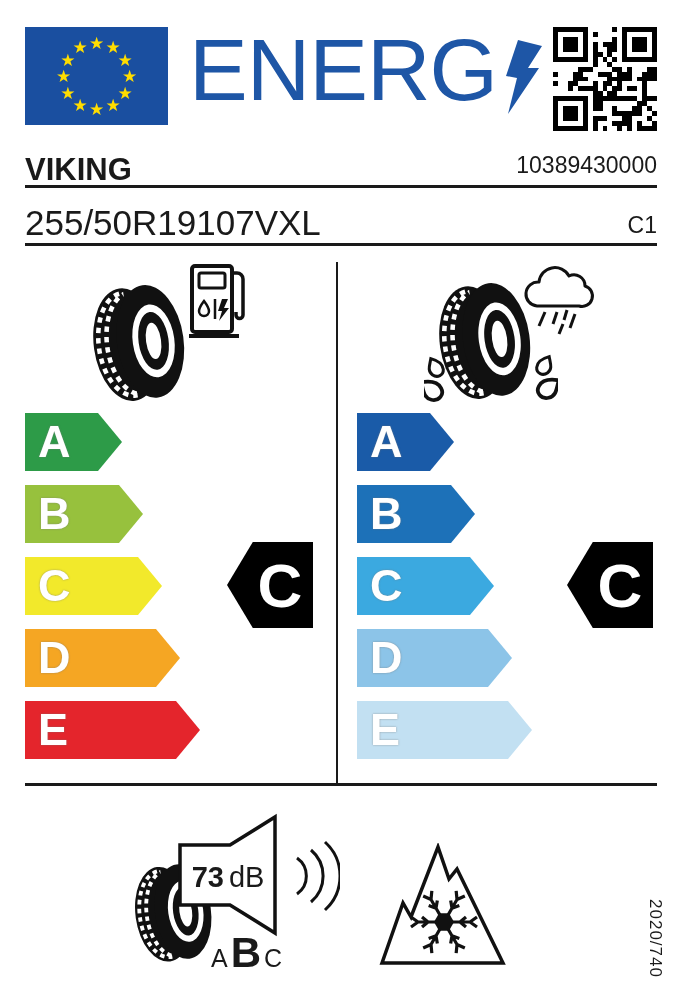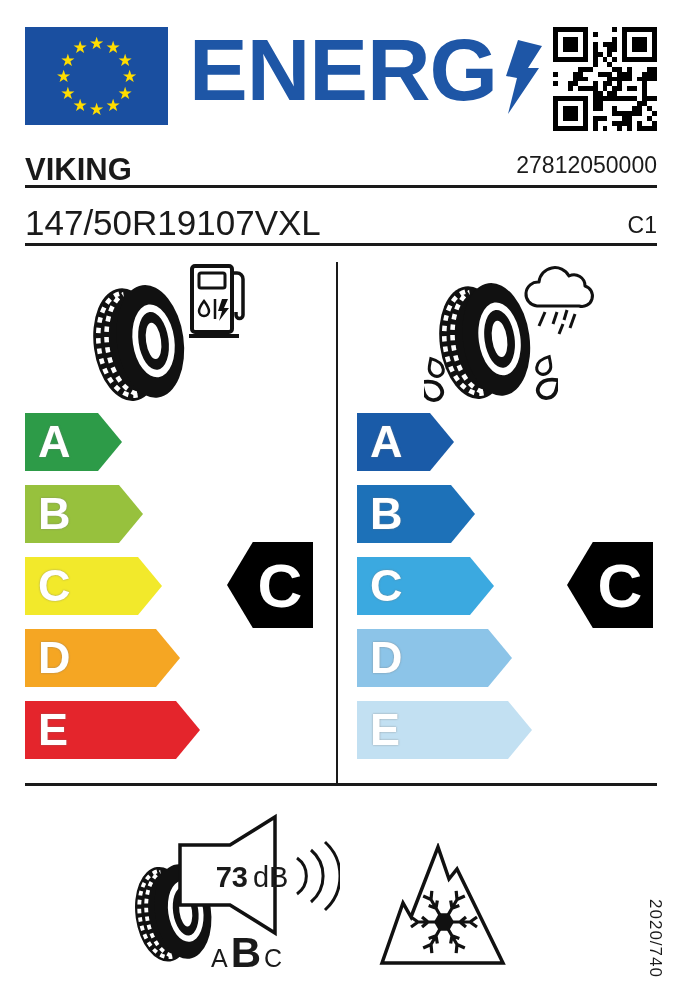--- a/index.html
+++ b/index.html
@@ -4,21 +4,21 @@
 <style>
   html,body{margin:0;padding:0;}
   body{
     width:682px;height:1000px;background:#fff;position:relative;
     font-family:"Liberation Sans", sans-serif;color:#1a1a1a;overflow:hidden;
   }
   .abs{position:absolute;}
   
   .flag{left:25px;top:27px;width:143px;height:98px;background:var(--flag-blue);}
   .star{position:absolute;color:var(--star-yellow);font-size:17px;line-height:1;transform:translate(-50%,-50%);}
-  .energ{left:189px;top:26px;font-size:88px;line-height:88px;font-weight:bold;letter-spacing:-1px;color:var(--brand-blue);}
+  .energ{left:189px;top:26px;font-size:88px;line-height:88px;font-weight:normal;letter-spacing:-1px;color:var(--brand-blue);}
   .bolt{left:501px;top:40px;}
   .qr{left:553px;top:27px;}
   
   .brand{left:25px;top:152px;font-size:31px;font-weight:bold;}
   .artnum{right:25px;top:152px;font-size:23px;text-align:right;}
   .rule{left:25px;width:632px;height:3px;background:#1a1a1a;}
   .rule1{top:185px;} .rule2{top:243px;} .rule3{top:783px;}
   .tyresize{left:25px;top:203px;font-size:35px;}
   .tyreclass{right:25px;top:212px;font-size:23px;}
   .vdivider{left:336px;top:262px;width:2px;height:522px;background:#1a1a1a;}
@@ -47,21 +47,21 @@
   .rating{
     top:542px;width:86px;height:86px;background:#000;color:#fff;
     clip-path:polygon(30% 0, 100% 0, 100% 100%, 30% 100%, 0 50%);
     display:flex;align-items:center;justify-content:center;
     padding-left:20px;box-sizing:border-box;font-size:62px;font-weight:bold;
   }
   .rating-fuel{left:227px;} .rating-wet{left:567px;}
   
   .tyre-noise{left:134px;top:860px;}
   .speaker{left:172px;top:808px;}
-  .noiseval{left:182px;top:863px;width:92px;text-align:center;font-size:29px;line-height:1;white-space:nowrap;margin-left:24px;}
+  .noiseval{left:182px;top:863px;width:92px;text-align:center;font-size:29px;line-height:1;white-space:nowrap;}
   .noiseval .v{font-weight:bold;}
   .noiseval .u{margin-left:5px;}
   .abc{left:211px;top:929px;display:flex;align-items:baseline;gap:3px;}
   .abc .na{font-size:25px;} .abc .nb{font-size:42px;font-weight:bold;} .abc .nc{font-size:25px;}
   .mountain{left:377px;top:843px;}
   .reg{left:614px;top:930px;width:82px;text-align:center;font-size:17px;line-height:1;
        letter-spacing:1px;transform:rotate(90deg);transform-origin:center;}
 </style>
 </head>
 <body>
@@ -328,24 +328,24 @@
     <rect x="50" y="100" width="5" height="5" fill="#000"></rect>
     <rect x="65" y="100" width="5" height="5" fill="#000"></rect>
     <rect x="75" y="100" width="5" height="5" fill="#000"></rect>
     <rect x="85" y="100" width="5" height="5" fill="#000"></rect>
     <rect x="90" y="100" width="5" height="5" fill="#000"></rect>
     <rect x="95" y="100" width="5" height="5" fill="#000"></rect>
     <rect x="100" y="100" width="5" height="5" fill="#000"></rect>
   </svg>
 
 <div class="abs brand">VIKING</div>
-<div class="abs artnum">27812050000</div>
+<div class="abs artnum">10389430000</div>
 <div class="abs rule rule1"></div>
 
-<div class="abs tyresize">147/50R19107VXL</div>
+<div class="abs tyresize">255/50R19107VXL</div>
 <div class="abs tyreclass">C1</div>
 <div class="abs rule rule2"></div>
 
 <div class="abs vdivider"></div>
 
 <svg class="abs tyre-fuel" width="100" height="125" viewBox="0 0 120 150">
   <use href="#tyre"></use>
 </svg>
 <svg class="abs pump" width="60" height="84" viewBox="0 0 60 84">
   <rect x="3" y="3" width="40" height="66" rx="3" fill="#fff" stroke="#111" stroke-width="4"></rect>

